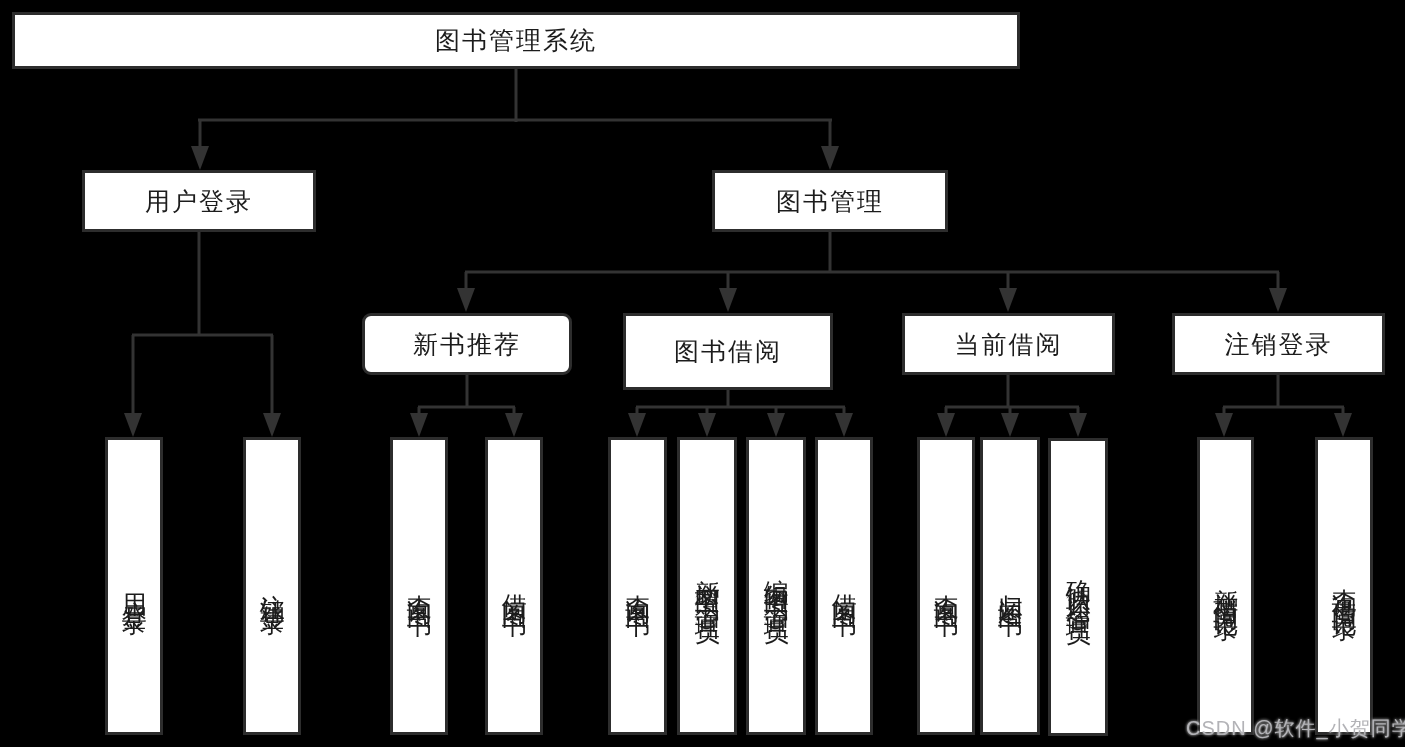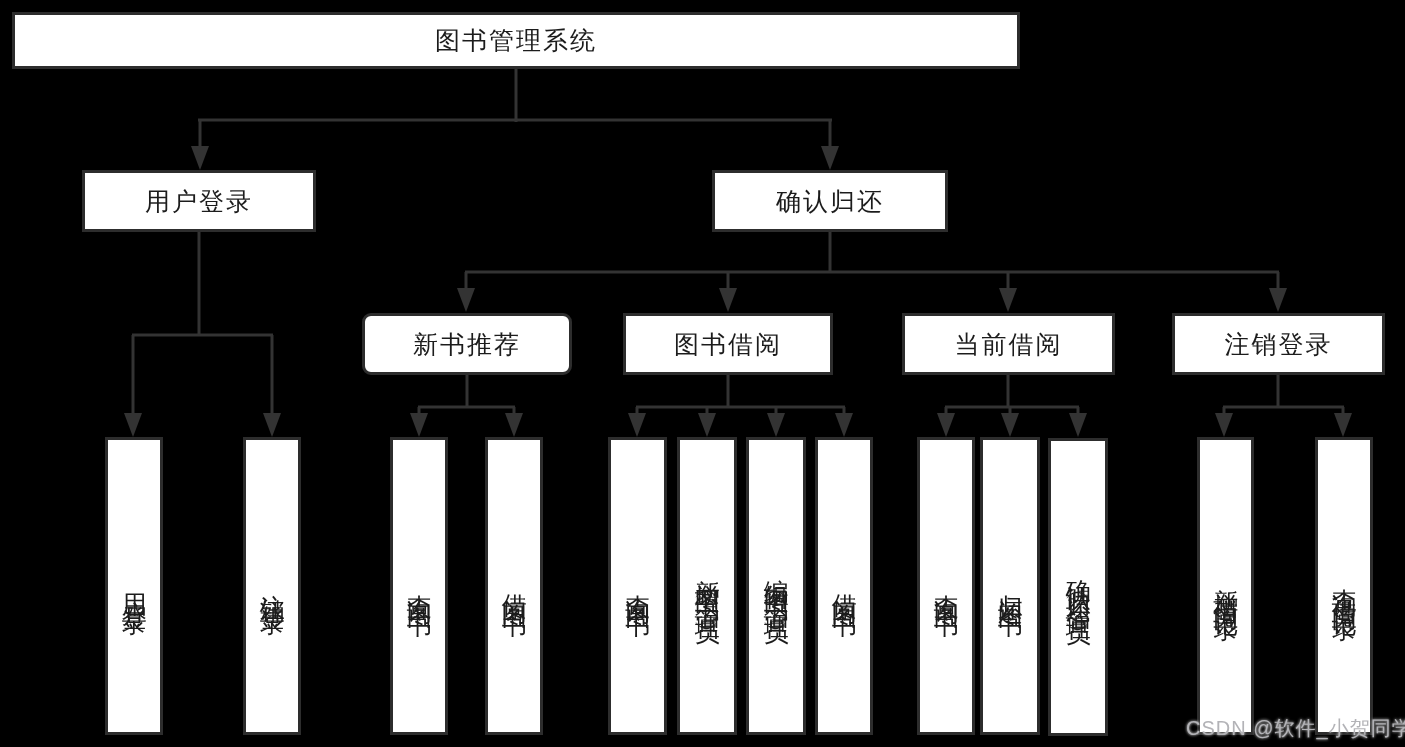--- a/index.html
+++ b/index.html
@@ -62,27 +62,27 @@
   </svg>
 
   <div class="node" style="left:12px;top:12px;width:1008px;height:57px;">
     <span class="hlabel">图书管理系统</span>
   </div>
 
   <div class="node" style="left:82px;top:170px;width:234px;height:62px;">
     <span class="hlabel">用户登录</span>
   </div>
   <div class="node" style="left:712px;top:170px;width:236px;height:62px;">
-    <span class="hlabel">确认归还</span>
+    <span class="hlabel">图书管理</span>
   </div>
 
   <div class="node" style="left:362px;top:313px;width:210px;height:62px;border-radius:9px;">
     <span class="hlabel">新书推荐</span>
   </div>
-  <div class="node" style="left:623px;top:313px;width:210px;height:62px;">
+  <div class="node" style="left:623px;top:313px;width:210px;height:77px;">
     <span class="hlabel">图书借阅</span>
   </div>
   <div class="node" style="left:902px;top:313px;width:213px;height:62px;font-family:Liberation Serif, serif;">
     <span class="hlabel">当前借阅</span>
   </div>
   <div class="node" style="left:1172px;top:313px;width:213px;height:62px;">
     <span class="hlabel">注销登录</span>
   </div>
 
   <div class="node vnode" style="left:105px;top:437px;width:58px;height:298px;">

